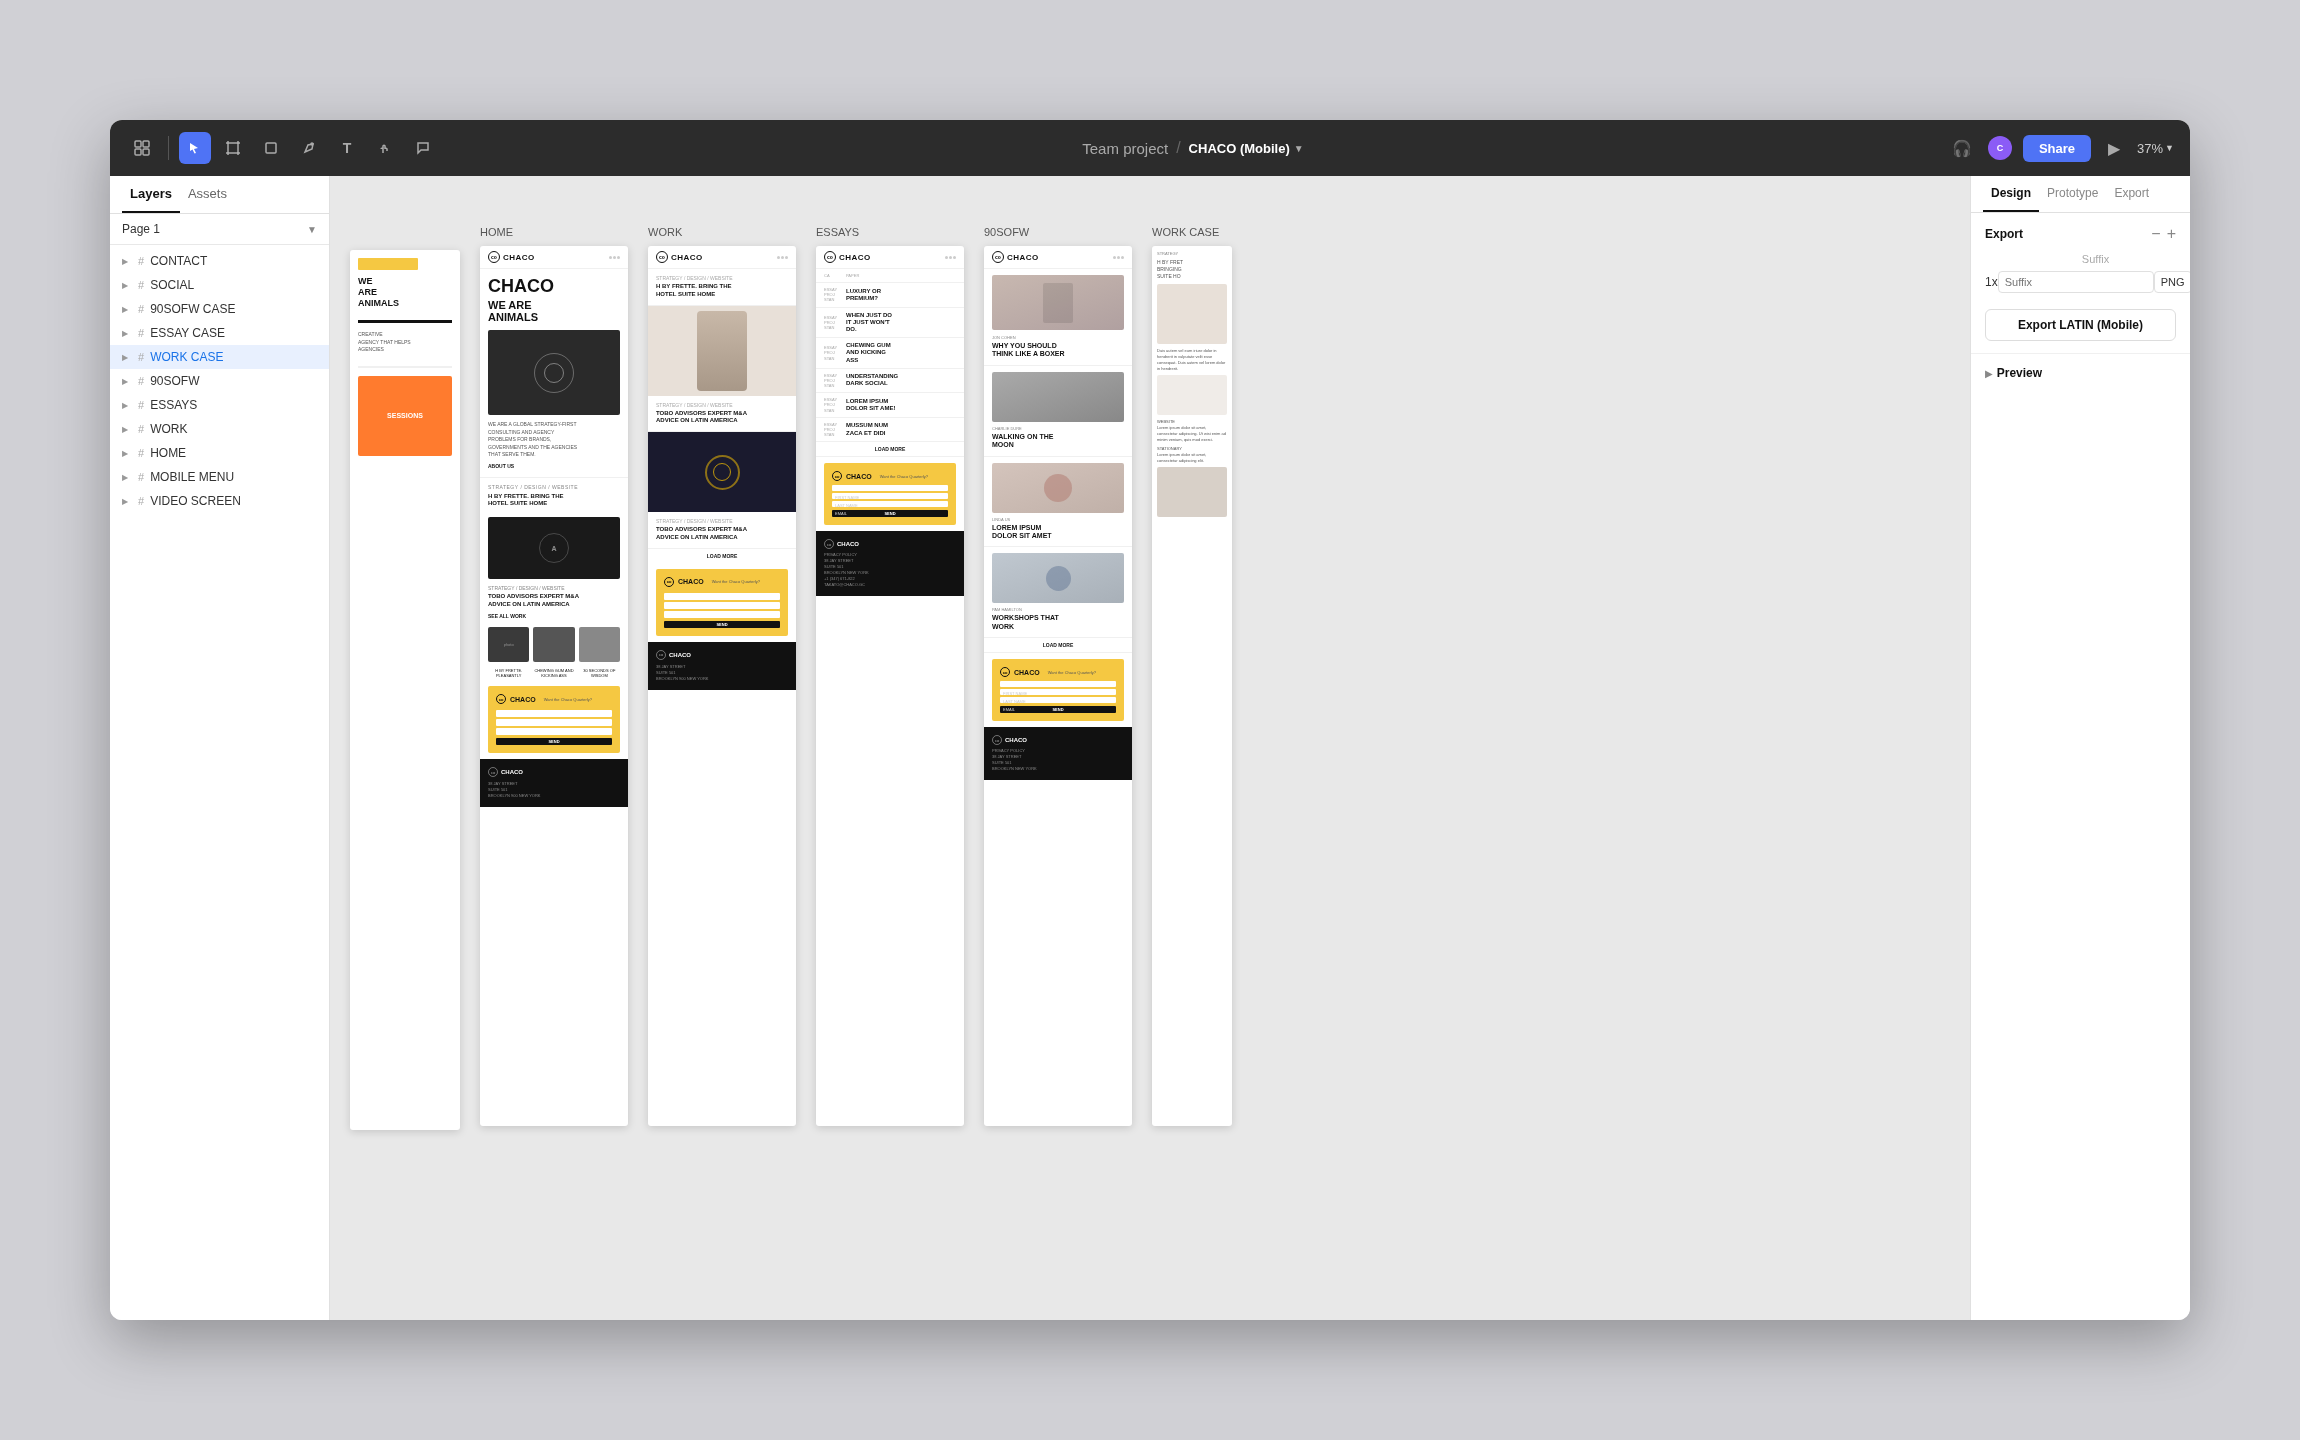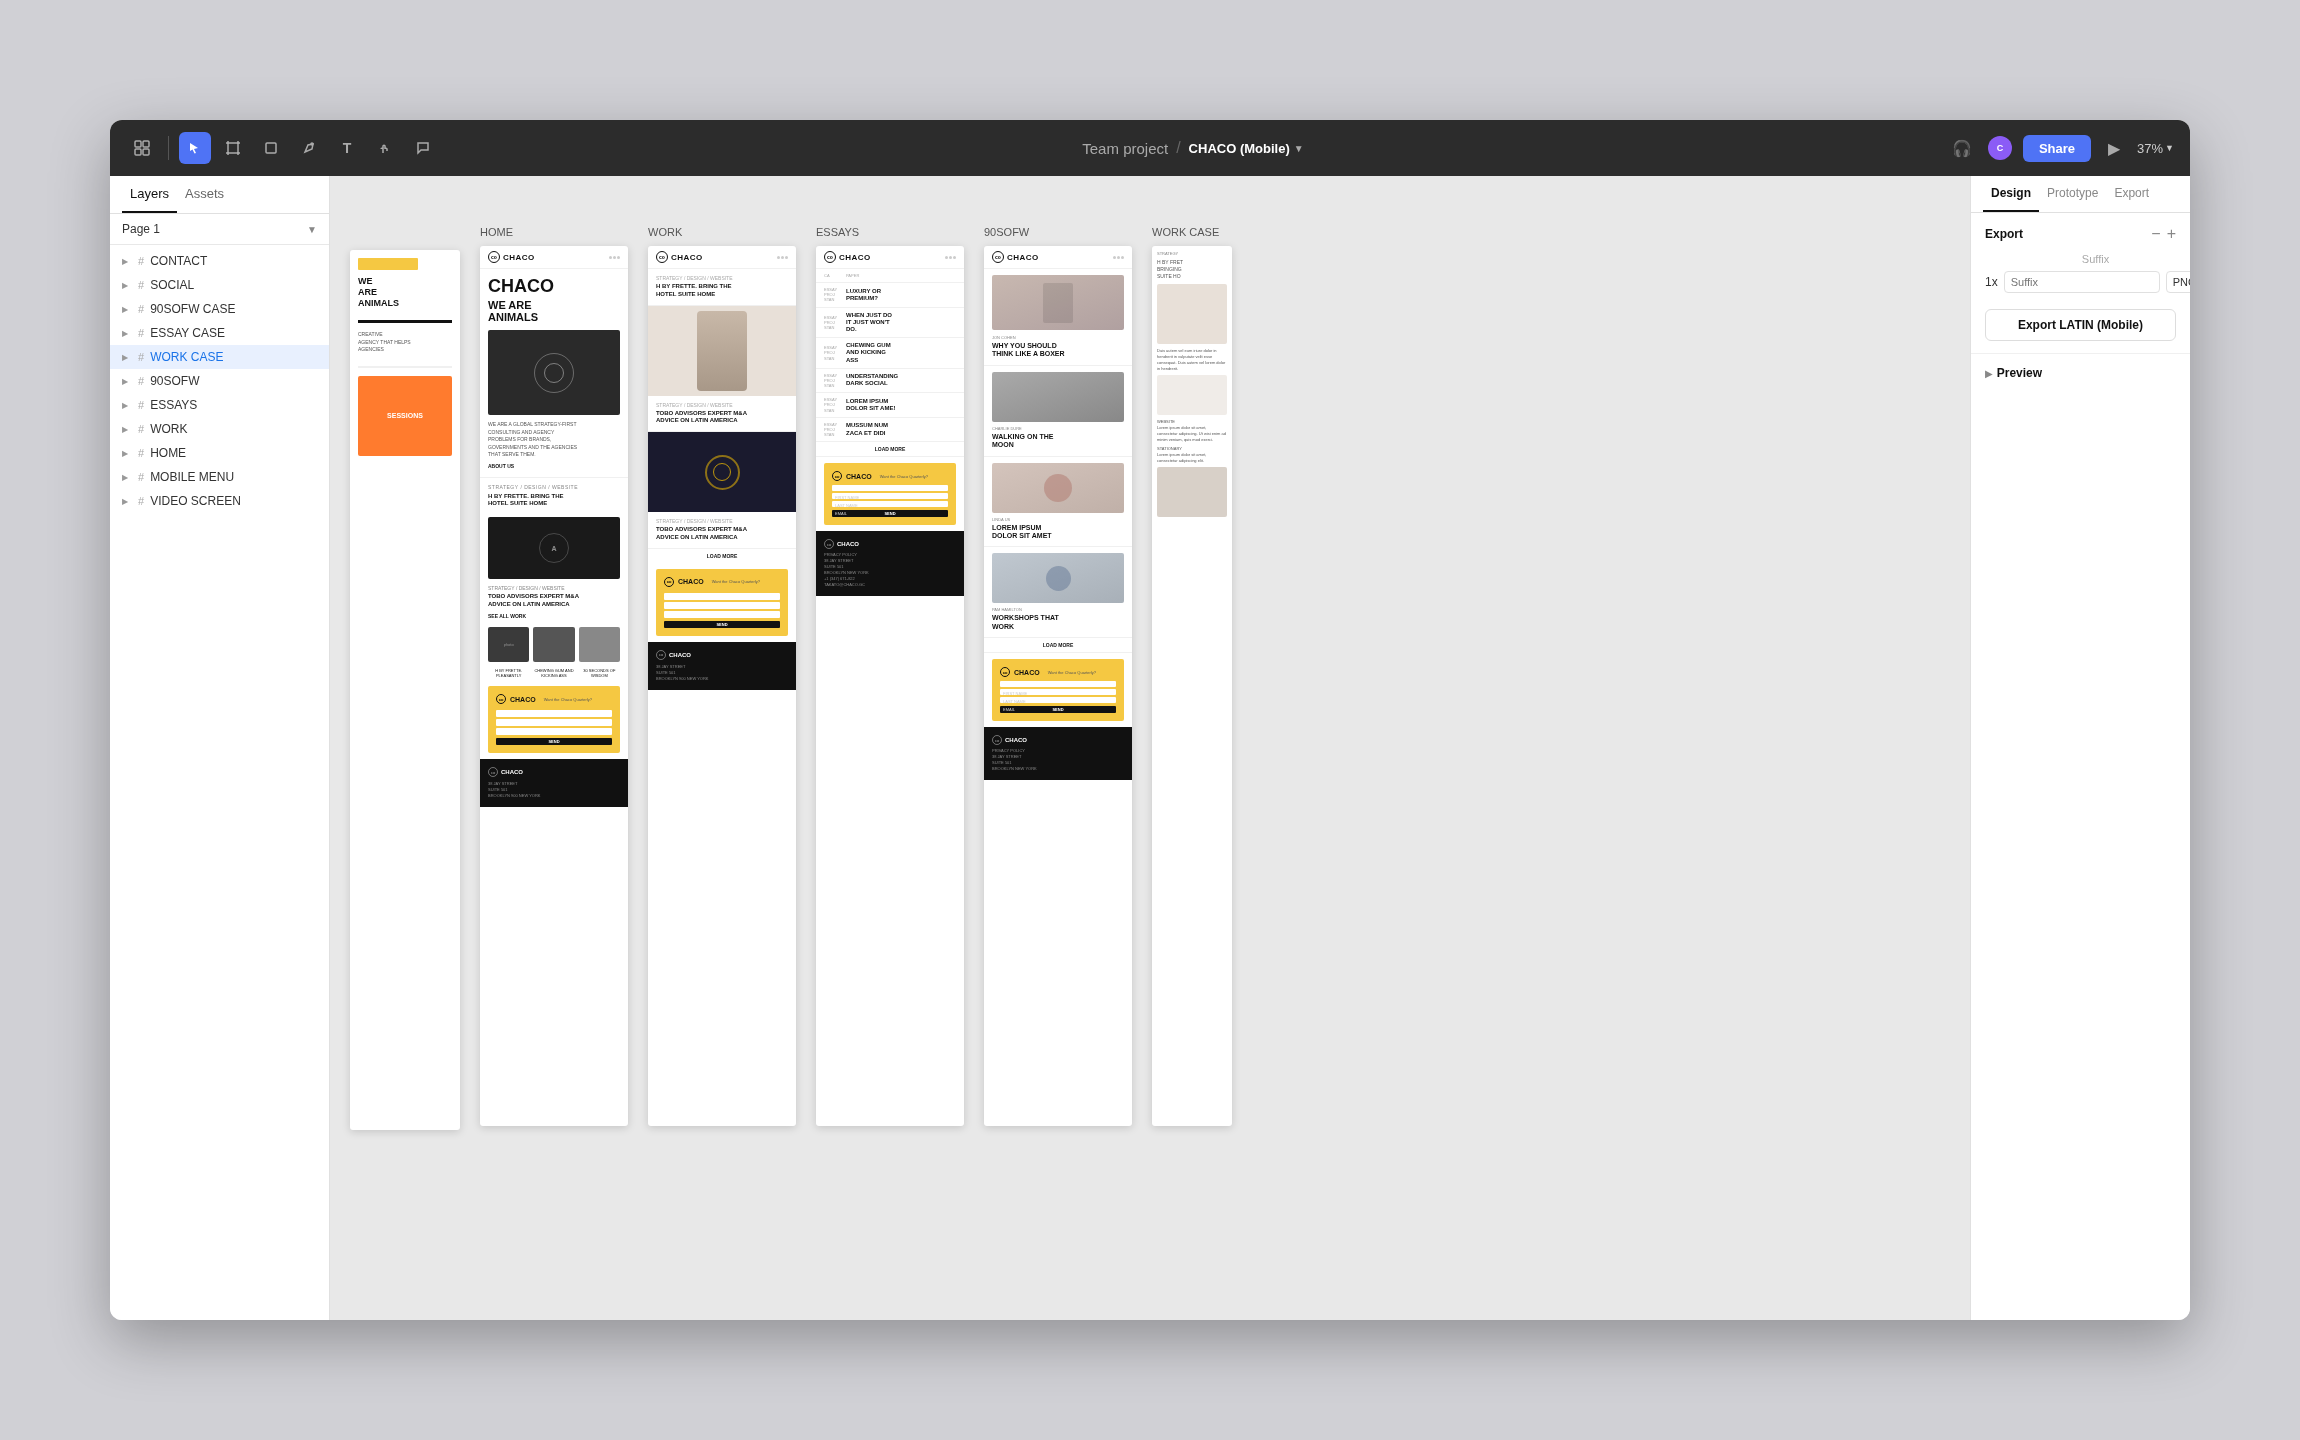--- a/index.html
+++ b/index.html
@@ -142,21 +142,21 @@
     }
     .sidebar-tab {
       padding: 10px 8px;
       font-size: 13px;
       cursor: pointer;
       color: #666;
       border-bottom: 2px solid transparent;
     }
     .sidebar-tab.active {
       color: #111;
-      font-weight: 400;
+      font-weight: 700;
       border-bottom: 2px solid #111;
     }
     .page-selector {
       padding: 8px 12px;
       display: flex;
       align-items: center;
       justify-content: space-between;
       border-bottom: 1px solid #e8e8e8;
     }
     .page-selector span {
@@ -388,21 +388,21 @@
     .export-icon-btn {
       background: none;
       border: none;
       font-size: 16px;
       color: #888;
       cursor: pointer;
     }
     .export-row {
       display: flex;
       align-items: center;
-      gap: 6px;
+      gap: 0;
       margin-bottom: 8px;
     }
     .export-scale {
       font-size: 12px;
       color: #333;
       width: 24px;
     }
     .export-suffix-input {
       flex: 1;
       border: 1px solid #e0e0e0;

